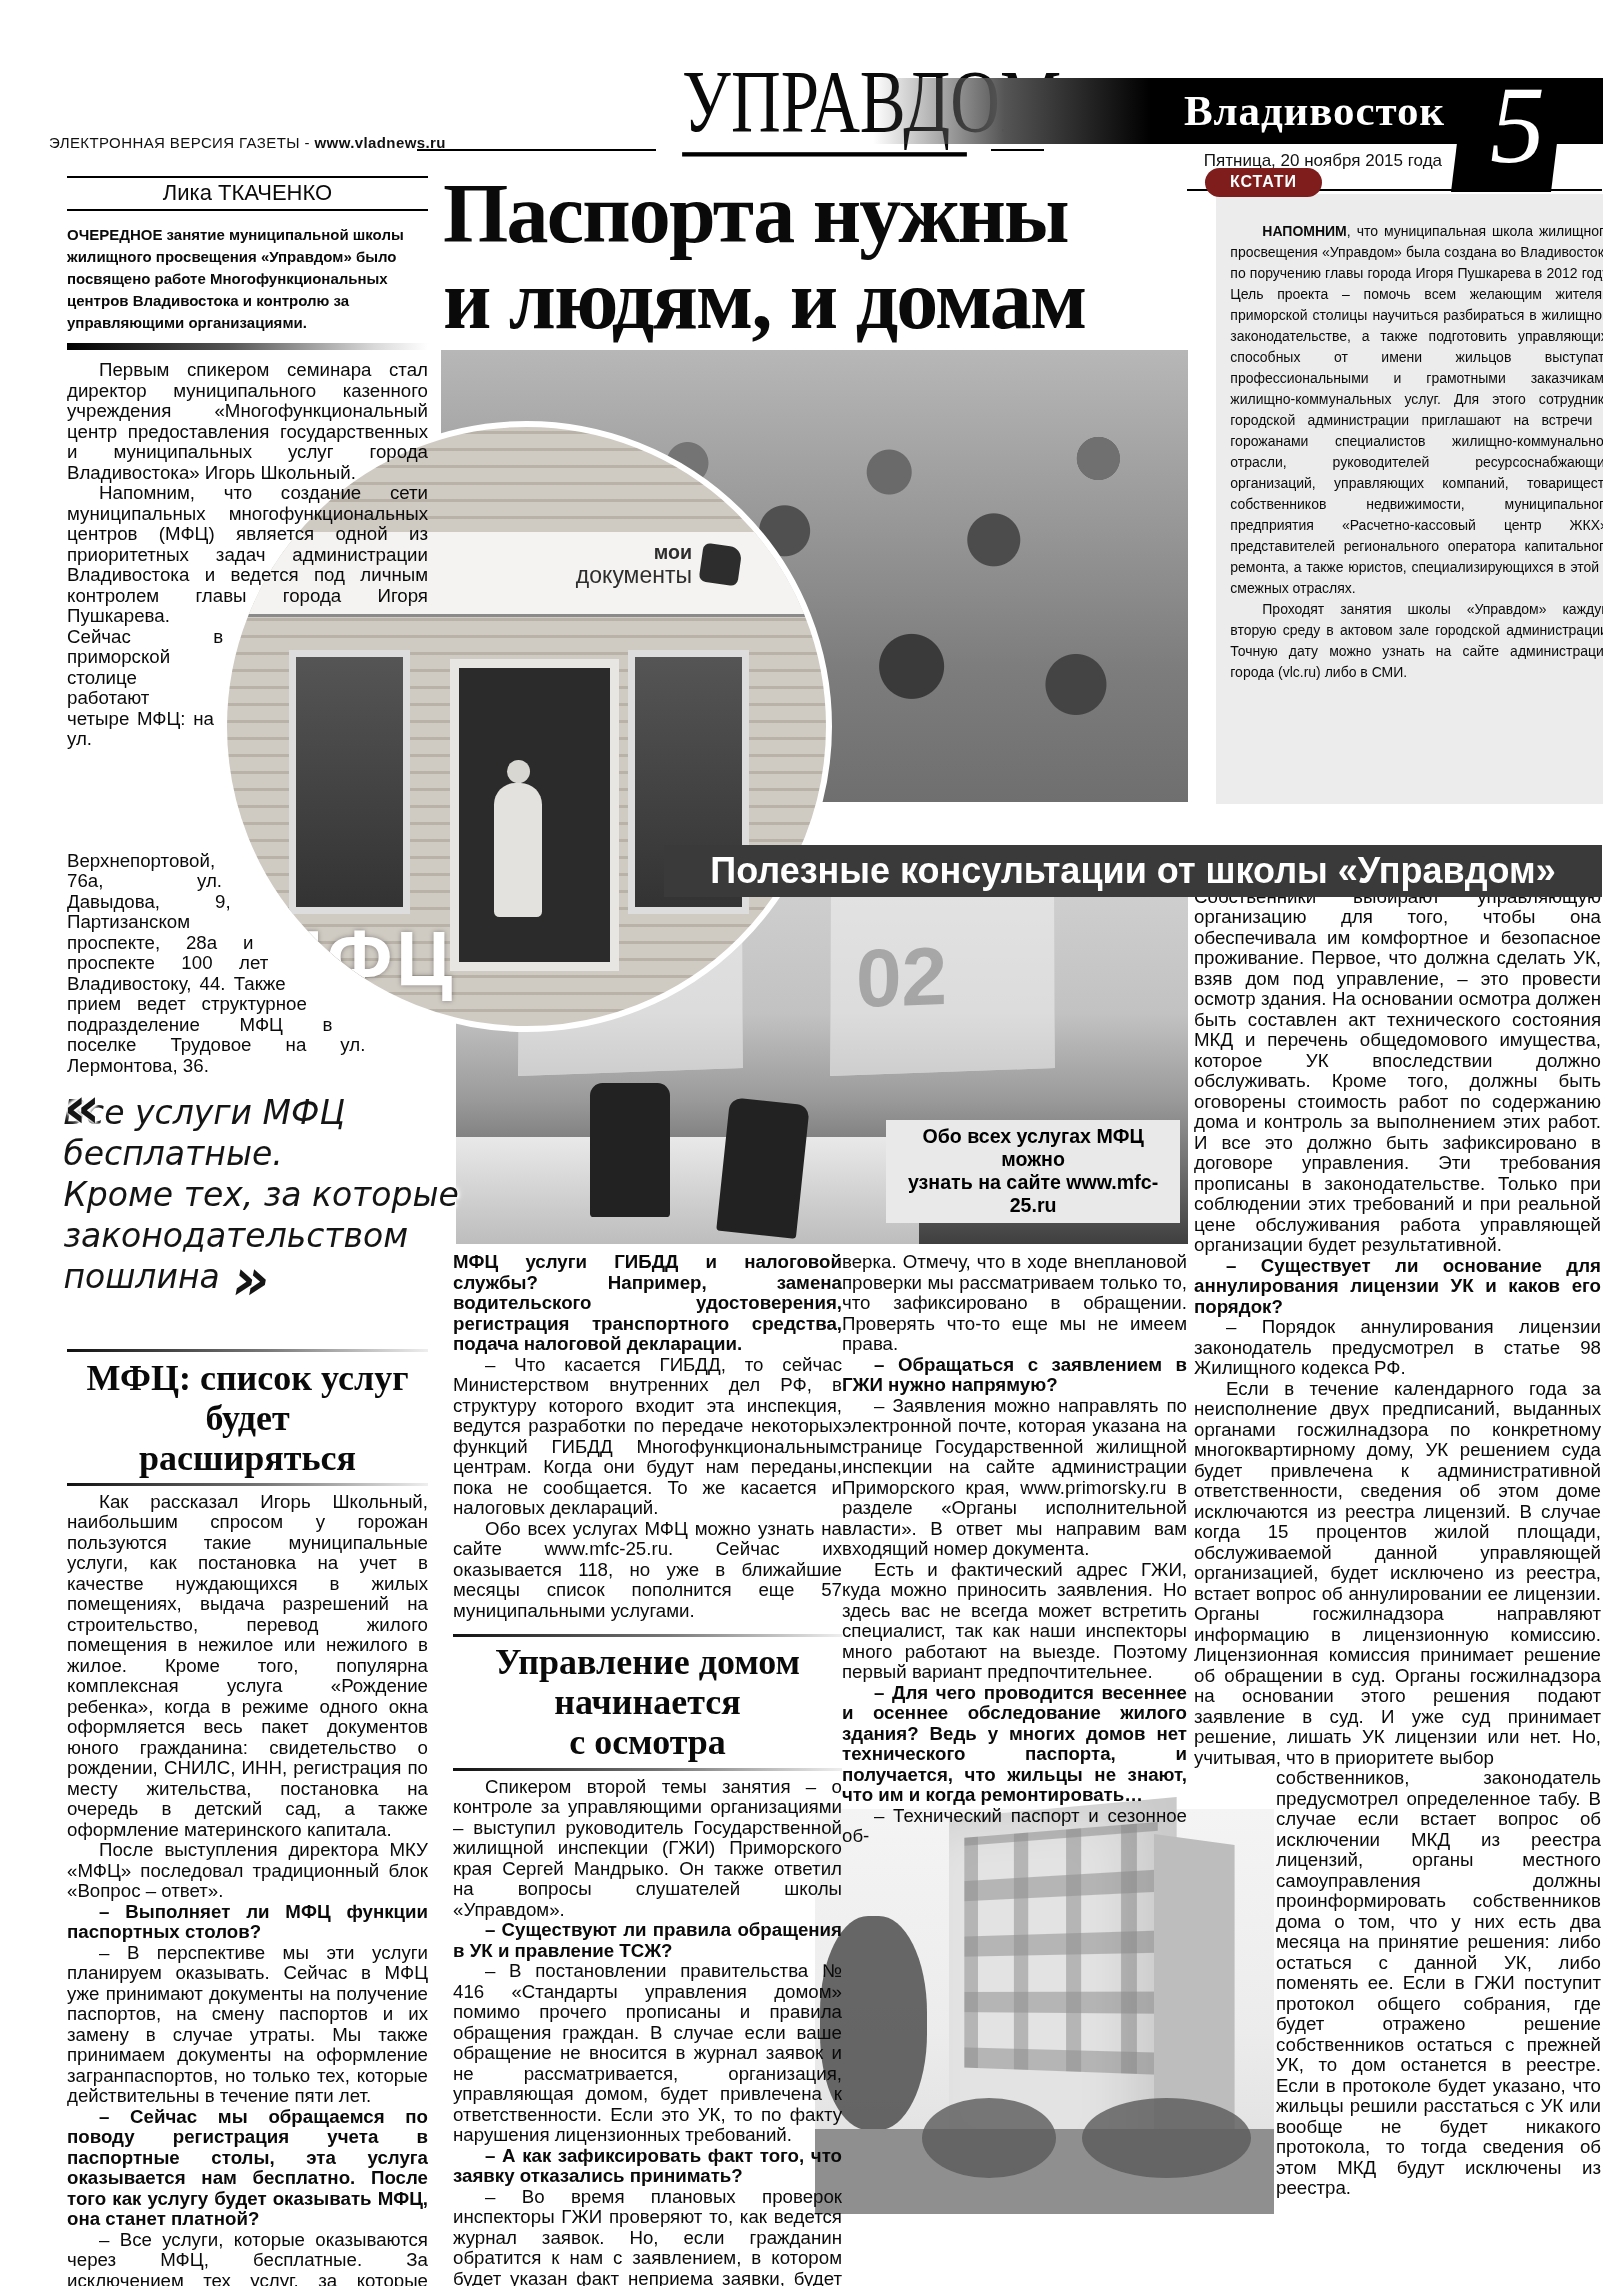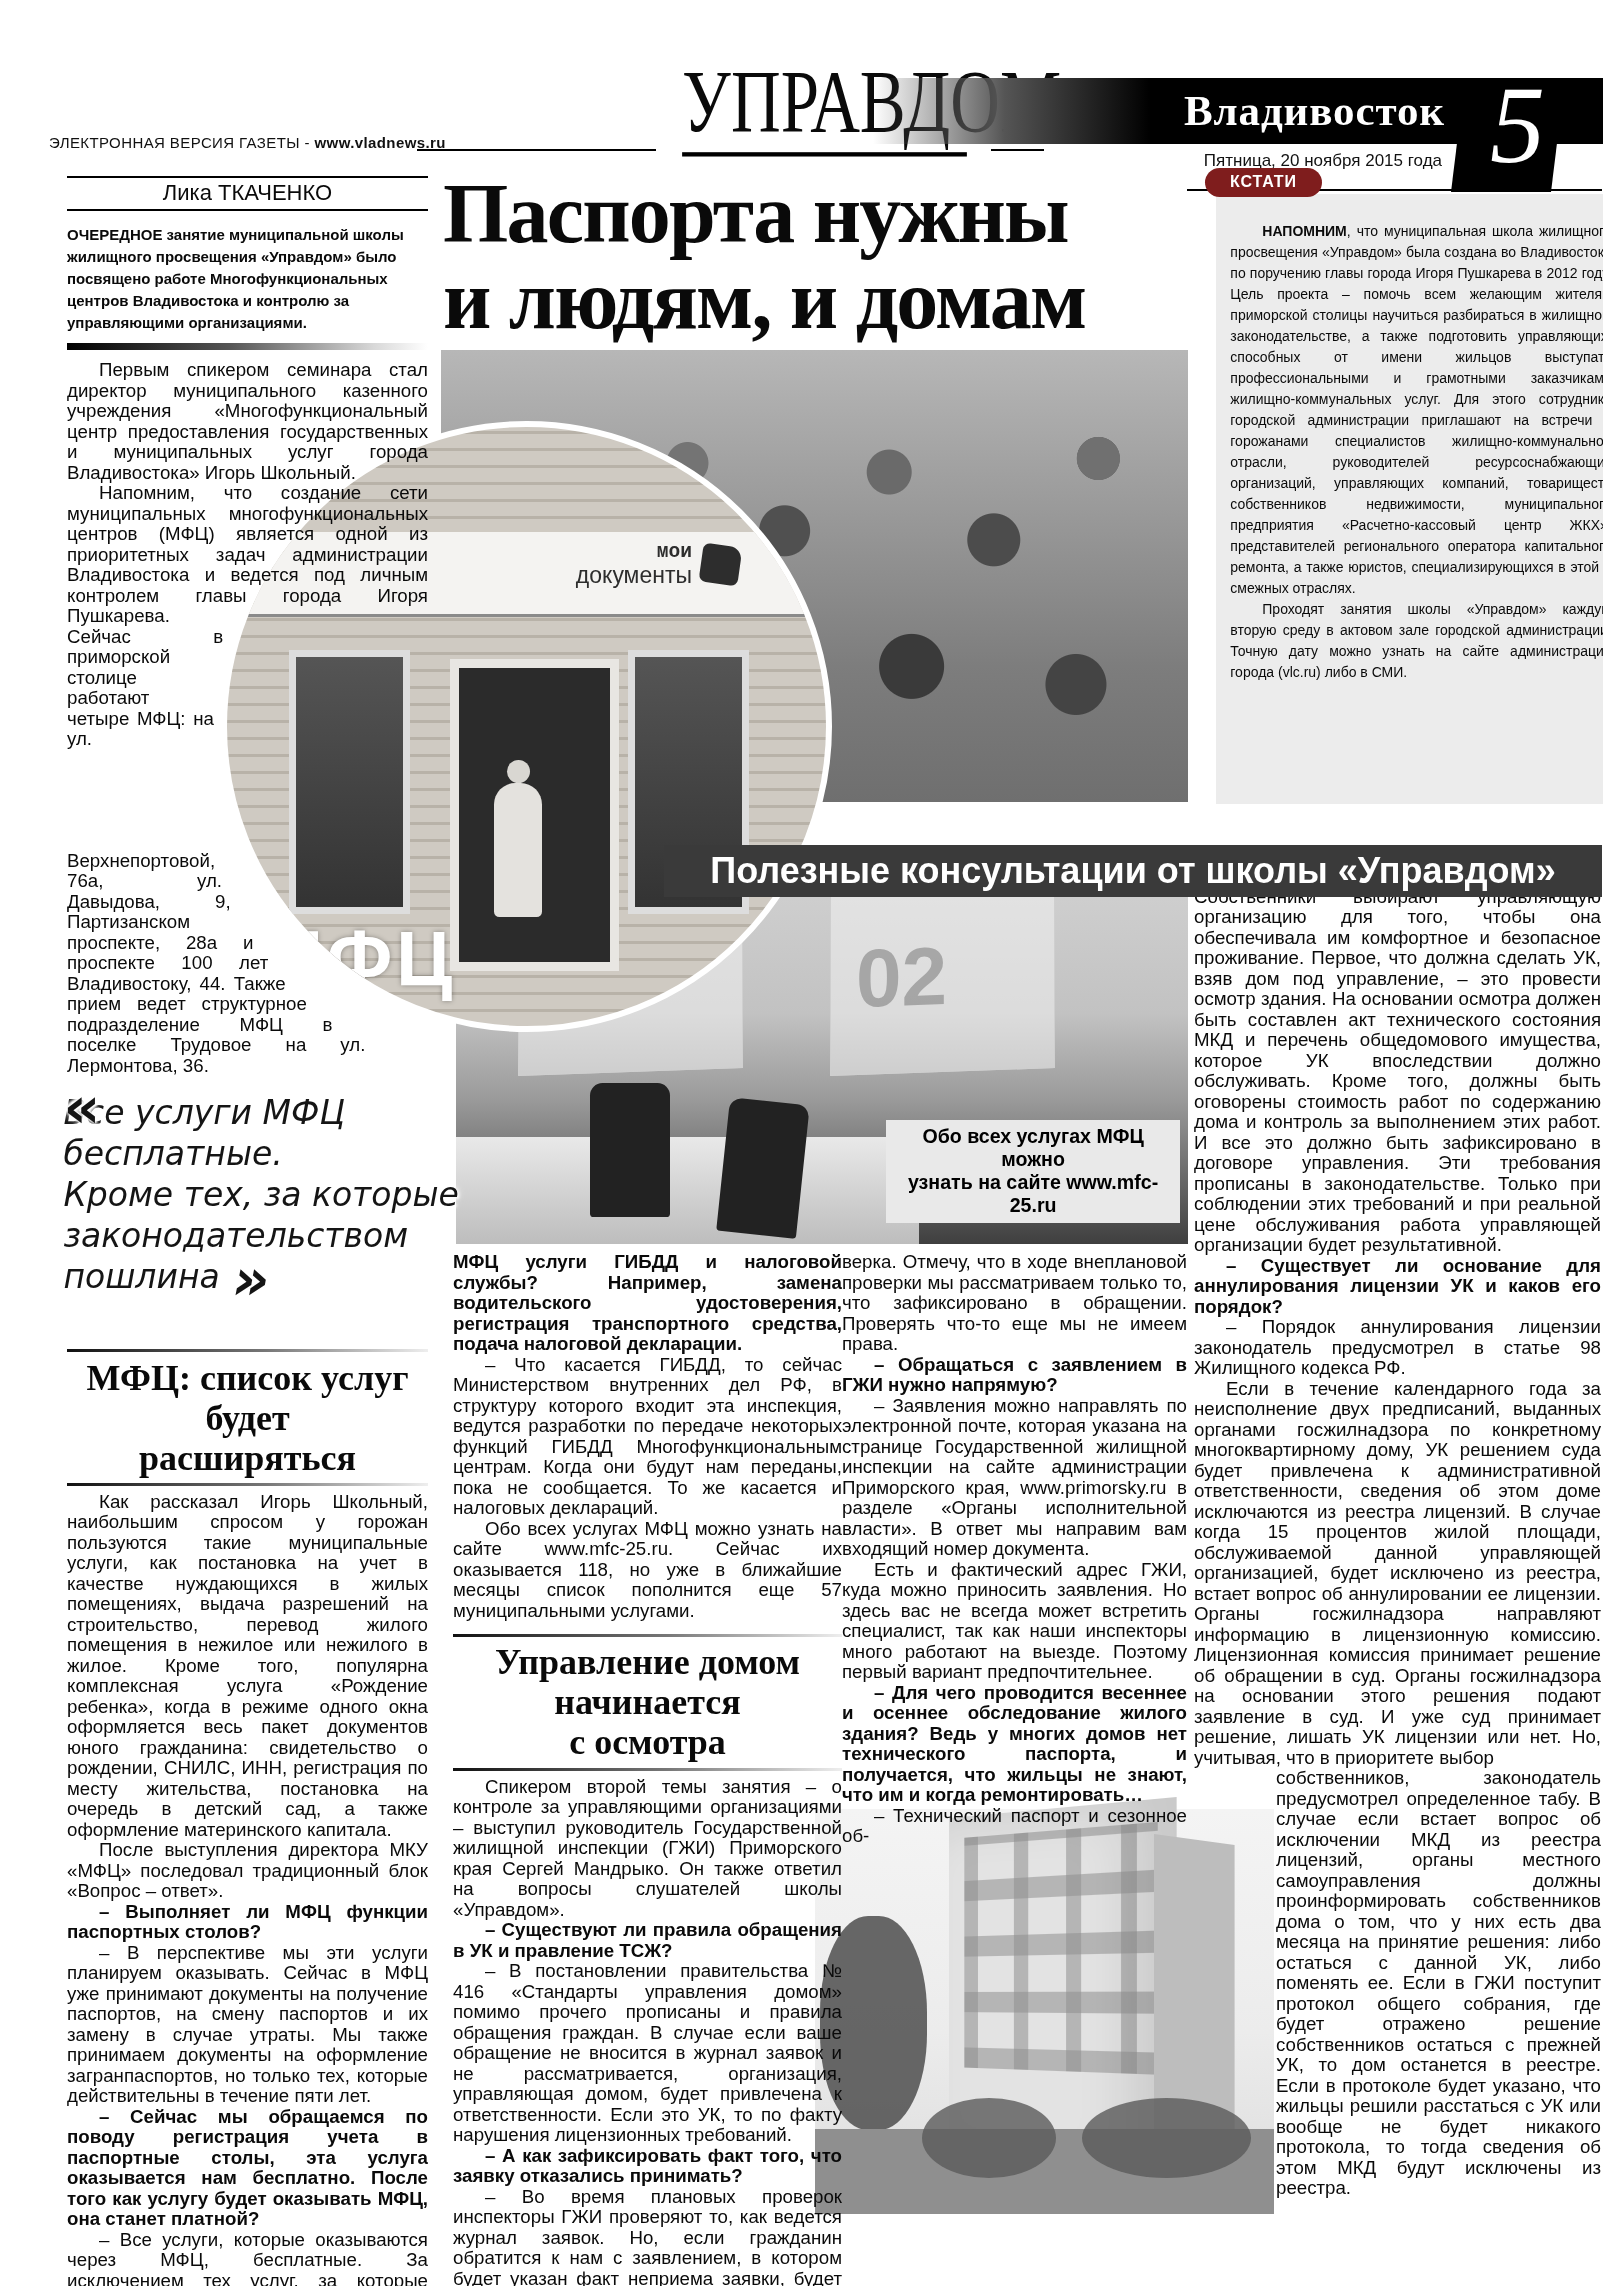--- a/index.html
+++ b/index.html
@@ -52,21 +52,21 @@
   .chair{position:absolute;bottom:27px;width:80px;height:134px;background:#222;border-radius:12.5px 12.5px 3.6px 3.6px;}
   .office-cap{position:absolute;left:430px;bottom:21.4px;width:287px;background:#e9e9e9;
               text-align:center;font-weight:700;font-size:19.6px;line-height:23px;padding:5.3px 3.6px;color:#000;}
   .circle-photo{position:absolute;left:221px;top:421px;width:599px;height:599px;border-radius:50%;
       border:6.2px solid #fff;z-index:3;overflow:hidden;
       background:
         repeating-linear-gradient(0deg,#cfcac2 0 14.3px,#b8b2a8 14.3px 17px);}
   .circ-sign{position:absolute;left:0;top:105px;width:100%;height:82px;background:#f4f3f1;
              border-bottom:3.6px solid #8a8a8a;}
   .brand{position:absolute;right:134px;top:9px;text-align:right;color:#2d2d2d;line-height:23px;}
-  .brand .t1{font-size:19.6px;font-weight:700;display:block;font-family:Liberation Mono, monospace;}
+  .brand .t1{font-size:19.6px;font-weight:700;display:block;}
   .brand .t2{font-size:23px;display:block;}
   .brand-logo{position:absolute;right:86px;top:12.5px;width:39px;height:39px;background:#2d2d2d;
               border-radius:7.1px 12.5px 7.1px 7.1px;transform:rotate(8deg);}
   .circ-door{position:absolute;left:223px;top:232px;width:151px;height:294px;background:#2b2b2b;
              border:9px solid #e8e6e2;}
   .circ-win{position:absolute;top:223px;width:107px;height:250px;background:linear-gradient(180deg,#555,#333);
             border:7.1px solid #ddd;}
   .person{position:absolute;left:267px;top:356px;width:48px;height:134px;background:#e4e2de;border-radius:21.4px 21.4px 5.3px 5.3px;}
   .person::before{content:"";position:absolute;left:12.5px;top:-23px;width:23px;height:23px;border-radius:50%;background:#d9d7d2;}
   .circ-letters{position:absolute;left:32px;bottom:23px;color:#fff;font-weight:700;font-size:77px;

